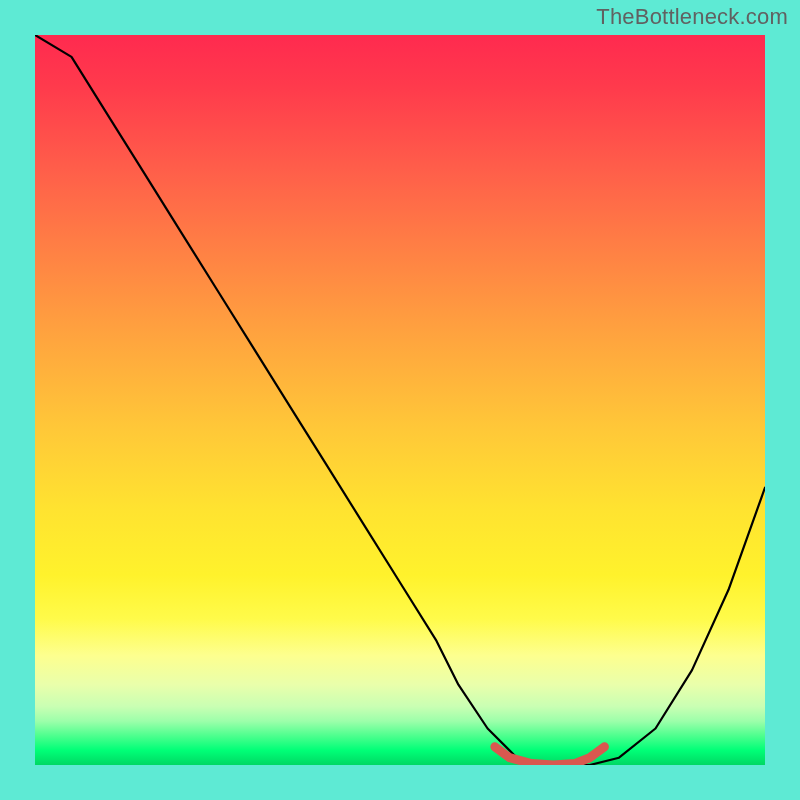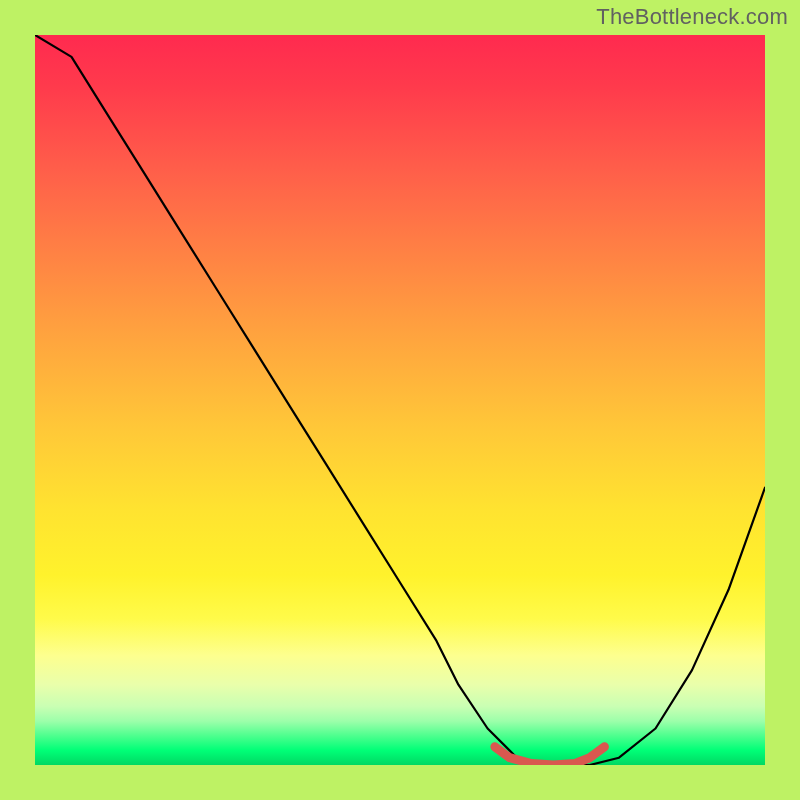--- a/index.html
+++ b/index.html
@@ -8,21 +8,21 @@
     width: 800px;
     height: 800px;
     background: #000;
     overflow: hidden;
     font-family: Arial, Helvetica, sans-serif;
   }
   .frame {
     position: relative;
     width: 800px;
     height: 800px;
-    background: #bef264;
+    background: #5eead4;
   }
   .watermark {
     position: absolute;
     top: 4px;
     right: 12px;
     color: #616161;
     font-size: 22px;
     font-weight: 500;
     letter-spacing: 0.2px;
     z-index: 20;

